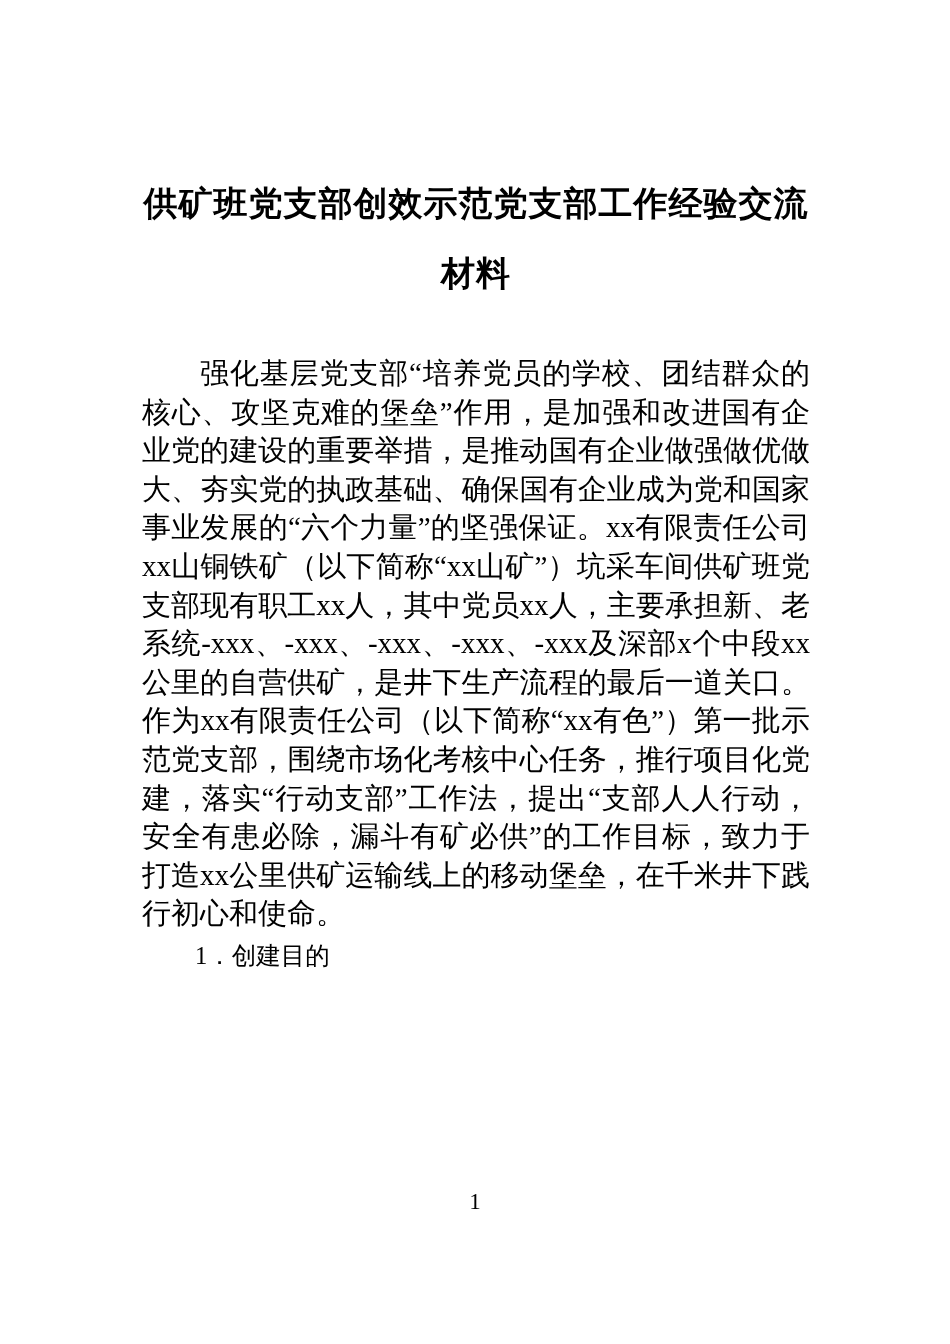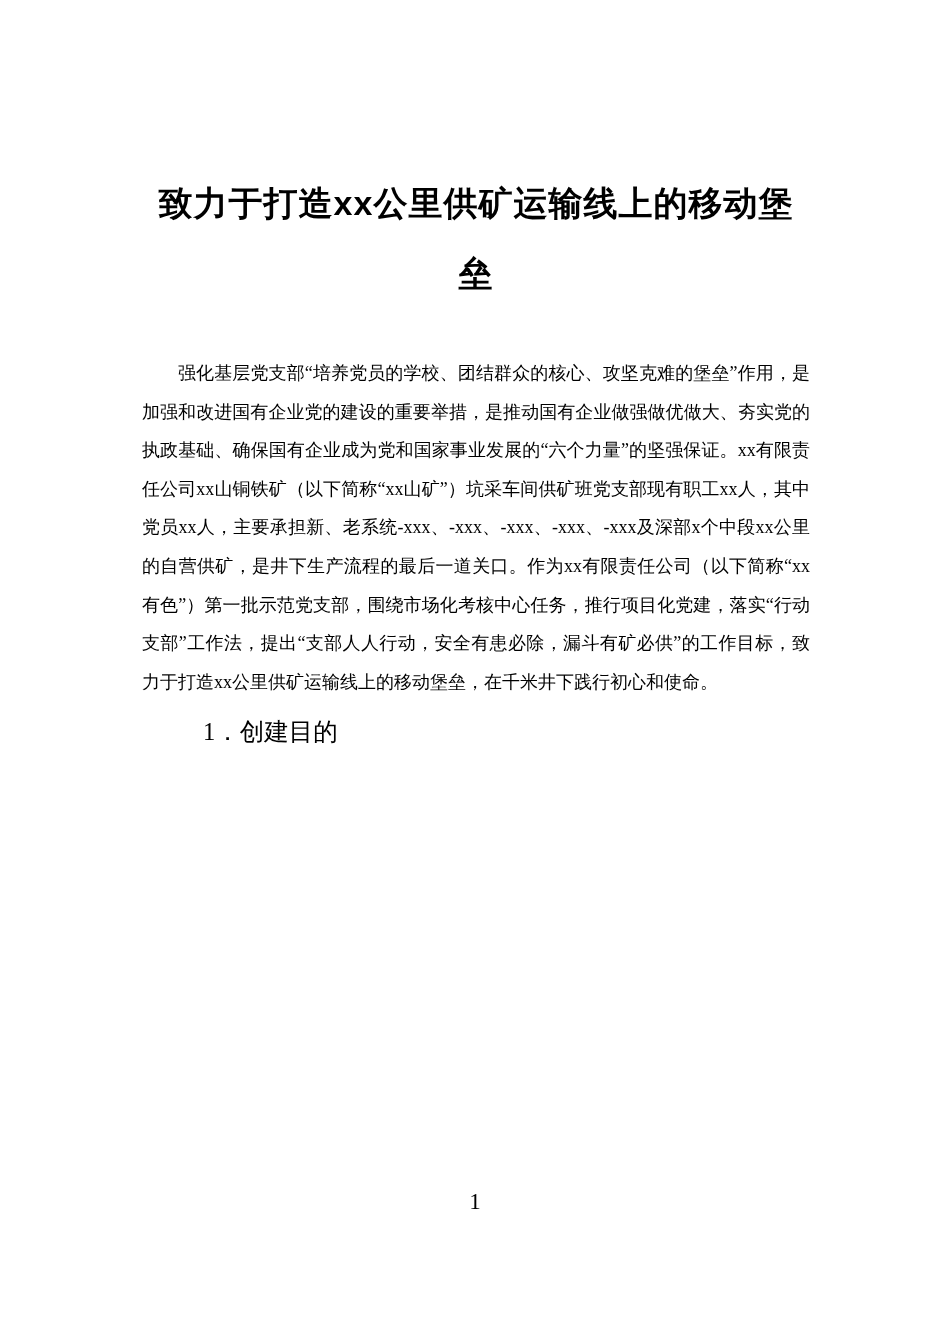--- a/index.html
+++ b/index.html
@@ -27,49 +27,49 @@
     margin: 0 0 46px 0;
     font-family: "Liberation Sans", "DejaVu Sans", sans-serif;
     font-weight: 700;
     font-size: 34px;
     line-height: 70px;
     text-align: center;
     letter-spacing: 1px;
   }
   .para {
     margin: 0;
-    font-size: 18px;
+    font-size: 29px;
     line-height: 38.6px;
     text-align: justify;
     text-justify: inter-ideograph;
     text-indent: 2em;
     word-break: break-all;
   }
   .section-heading {
-    margin: 12px;
+    margin: 4px;
     font-size: 24.5px;
     line-height: 38.6px;
     text-indent: 2em;
   }
   .page-number {
     position: absolute;
     bottom: 128px;
     left: 0;
     width: 100%;
     text-align: center;
     font-size: 23px;
     line-height: 28px;
   }
 </style>
 </head>
 <body>
 
 <div class="page">
 
-  <h1 class="doc-title">致力于打造xx公里供矿运输线上的移动堡垒</h1>
+  <h1 class="doc-title">供矿班党支部创效示范党支部工作经验交流材料</h1>
 
   <p class="para">强化基层党支部“培养党员的学校、团结群众的核心、攻坚克难的堡垒”作用，是加强和改进国有企业党的建设的重要举措，是推动国有企业做强做优做大、夯实党的执政基础、确保国有企业成为党和国家事业发展的“六个力量”的坚强保证。xx有限责任公司xx山铜铁矿（以下简称“xx山矿”）坑采车间供矿班党支部现有职工xx人，其中党员xx人，主要承担新、老系统-xxx、-xxx、-xxx、-xxx、-xxx及深部x个中段xx公里的自营供矿，是井下生产流程的最后一道关口。作为xx有限责任公司（以下简称“xx有色”）第一批示范党支部，围绕市场化考核中心任务，推行项目化党建，落实“行动支部”工作法，提出“支部人人行动，安全有患必除，漏斗有矿必供”的工作目标，致力于打造xx公里供矿运输线上的移动堡垒，在千米井下践行初心和使命。</p>
 
   <p class="section-heading">1．创建目的</p>
 
 
 
   <div class="page-number">1</div>
 
 </div>

